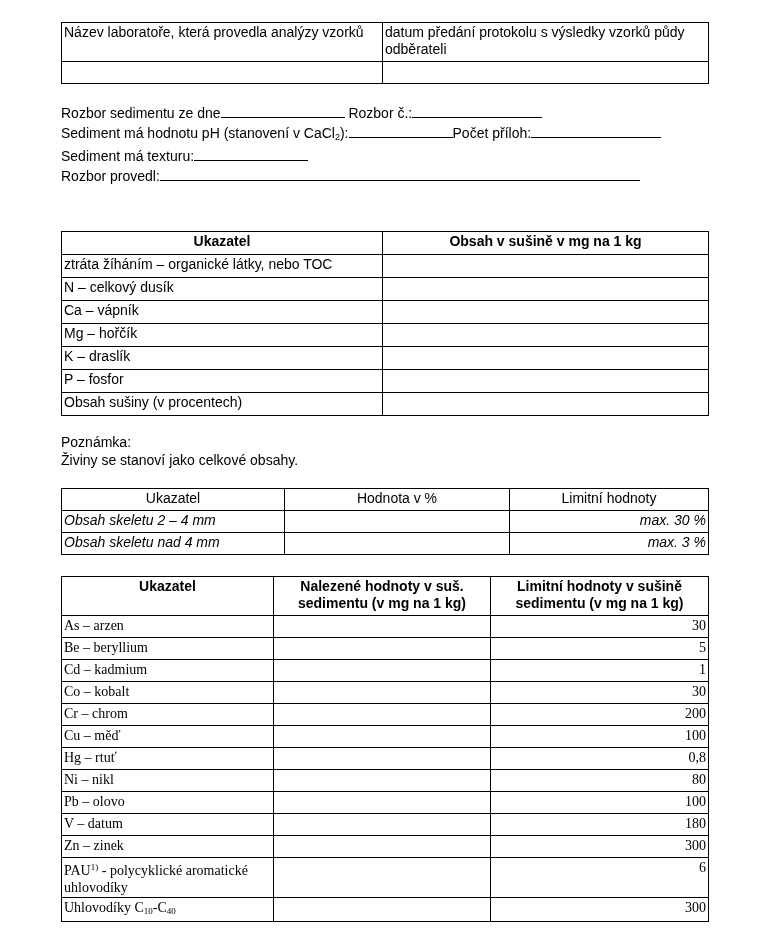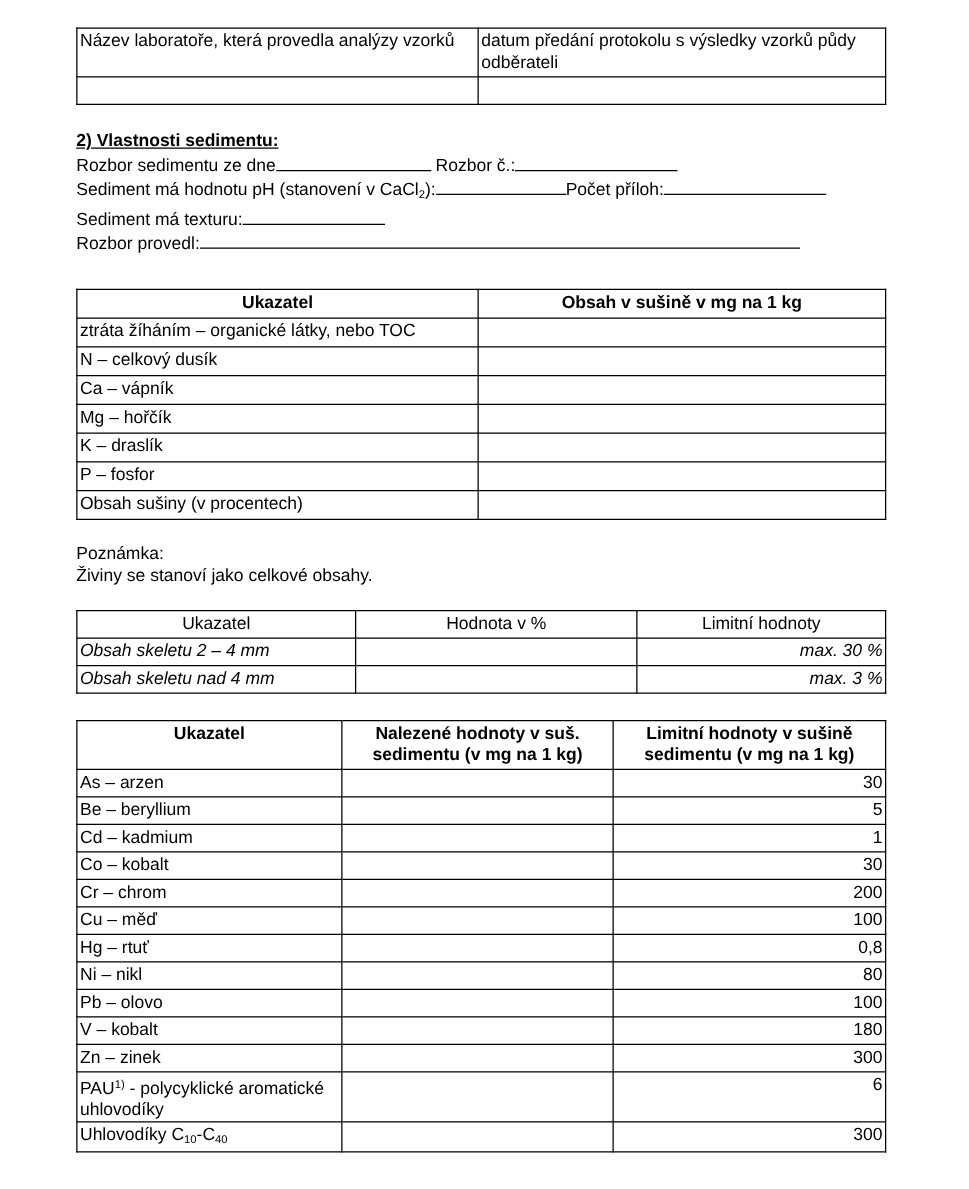--- a/index.html
+++ b/index.html
@@ -19,41 +19,40 @@
   .t2 { left:61px; top:231px; width:648px; }
   .t2 th { font-weight:bold; text-align:center; height:20px; }
   .t2 td { height:20px; }
   .note { position:absolute; left:61px; top:433px; line-height:18px; }
   .t3 { left:61px; top:488px; width:648px; }
   .t3 th { text-align:center; height:19px; }
   .t3 td { height:19px;font-style:italic; }
   .t3 td.c { text-align:right; }
   .t4 { left:61px; top:576px; width:648px; }
   .t4 th { font-weight:bold; text-align:center; height:36px; }
-  .t4 td { height:19px; }
+  .t4 td { height:19px;font-family:Liberation Serif, serif; }
   .t4 td.c { text-align:right; }
 </style>
 </head>
 <body>
 
 <table class="t1">
   <tbody>
       <tr>
     <td style="width:316px">Název laboratoře, která provedla analýzy vzorků</td>
     <td>datum předání protokolu s výsledky vzorků půdy odběrateli</td>
   </tr>
   <tr class="empty">
     <td></td>
     <td></td>
   </tr>
 </tbody>
   </table>
 
 <div class="form">
-  <div class="title">2) Vlastnosti sedimentu:</div>
   <div>
     <span>Rozbor sedimentu ze dne</span><span class="line" style="width:124px"></span>
     <span>Rozbor č.:</span><span class="line" style="width:130px"></span>
   </div>
   <div>
     <span><span>Sediment má hodnotu pH (stanovení v CaCl</span><sub>2</sub><span>):</span></span><span class="line" style="width:104px"></span><span>Počet příloh:</span><span class="line" style="width:130px"></span>
   </div>
   <div>
     <span>Sediment má texturu:</span><span class="line" style="width:114px"></span>
   </div>
@@ -170,21 +169,21 @@
         <td>Ni – nikl</td>
         <td></td>
         <td class="c">80</td>
       </tr>
   <tr>
         <td>Pb – olovo</td>
         <td></td>
         <td class="c">100</td>
       </tr>
   <tr>
-        <td>V – kobalt</td>
+        <td>V – datum</td>
         <td></td>
         <td class="c">180</td>
       </tr>
   <tr>
         <td>Zn – zinek</td>
         <td></td>
         <td class="c">300</td>
       </tr>
   <tr>
     <td style="height:36px"><span>PAU</span><sup>1)</sup><span> - polycyklické aromatické uhlovodíky</span></td>

